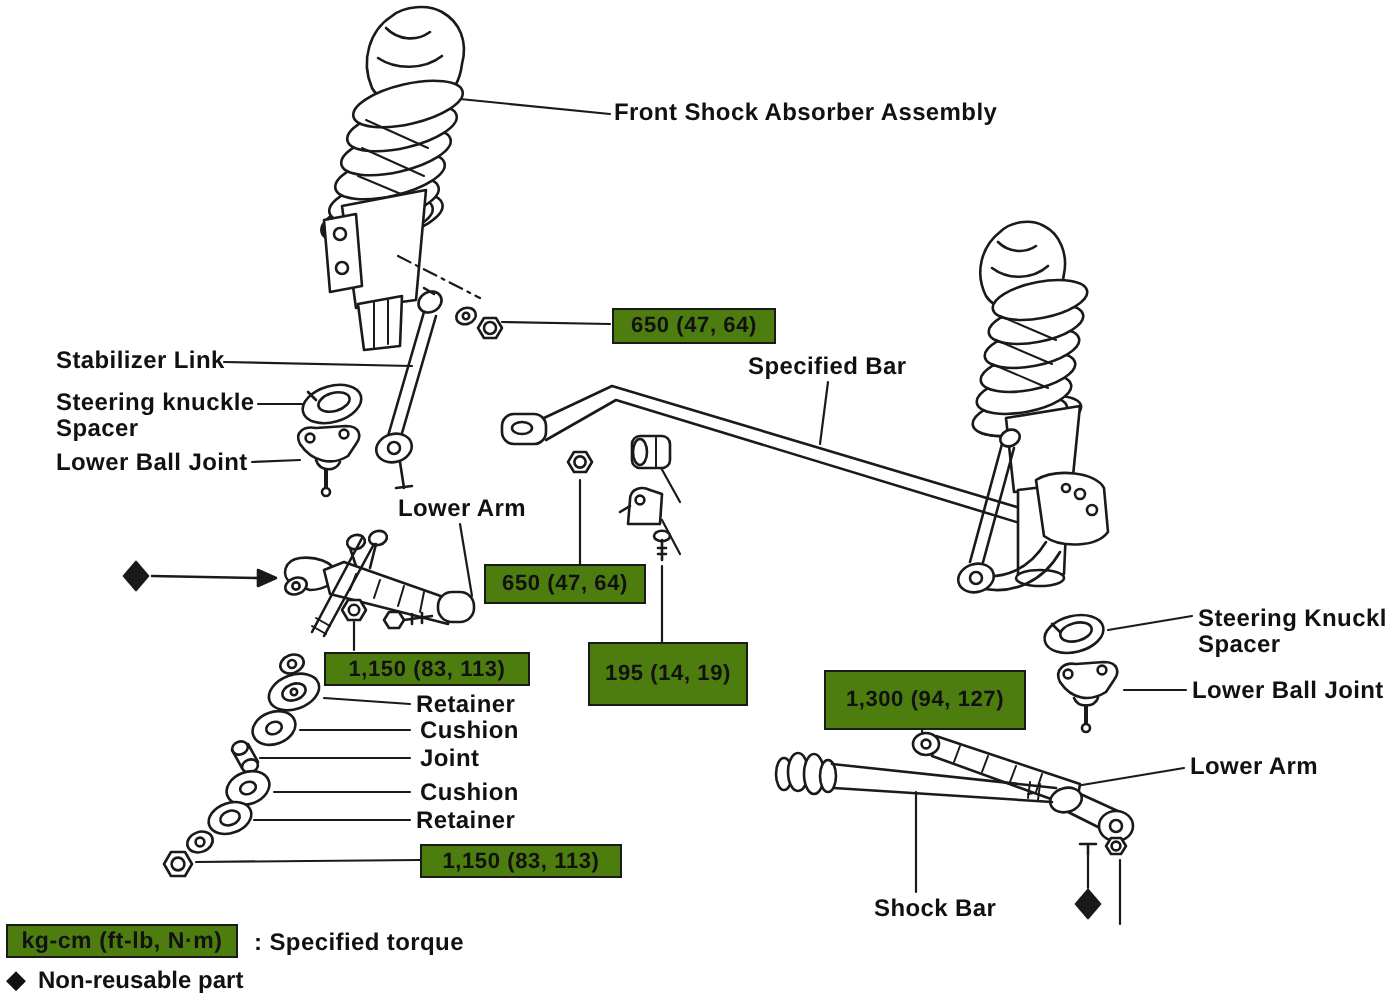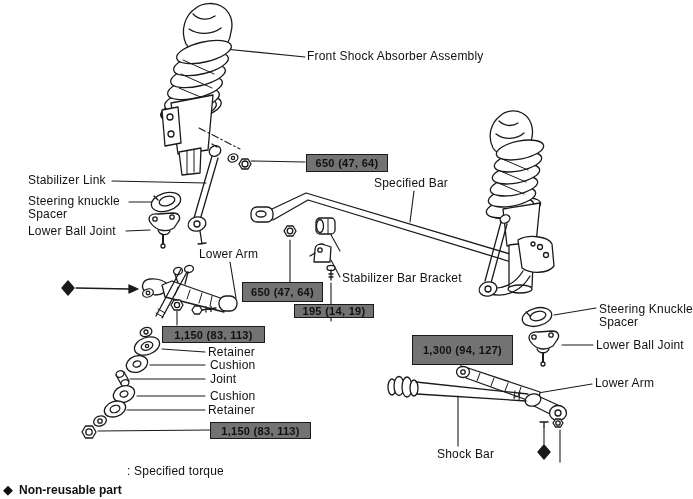--- a/index.html
+++ b/index.html
@@ -4,25 +4,25 @@
 <style>
   html,body{margin:0;padding:0;background:#888;}
   #stage{
     position:relative;width:693px;height:499px;background:#ffffff;
     font-family:"Liberation Sans","DejaVu Sans",sans-serif;
     overflow:hidden;
   }
   #art{position:absolute;left:0;top:0;z-index:1;}
   .lbl{
     position:absolute;z-index:2;color:#111;
-    font-size:12px;font-weight:400;letter-spacing:.2px;white-space:nowrap;
+    font-size:12px;font-weight:700;letter-spacing:.2px;white-space:nowrap;
     line-height:13px;
   }
   .tbox{
-    position:absolute;z-index:2;color:#111;background:#737373;
+    position:absolute;z-index:2;color:#111;background:#4d7c0f;
     border:1.6px solid #1a1a1a;
     font-size:11px;font-weight:700;letter-spacing:.3px;white-space:nowrap;
     display:flex;align-items:center;justify-content:center;
     box-sizing:border-box;
   }
   .legend-row{position:absolute;z-index:2;color:#111;font-size:12px;font-weight:700;white-space:nowrap;display:flex;align-items:center;gap:6px;}
   .diamond-glyph{font-size:13px;line-height:12px;}
 </style>
 </head>
 <body>
@@ -276,38 +276,38 @@
     </g>
   </svg>
 
   <div class="lbl" style="left:307px;top:50px">Front Shock Absorber Assembly</div>
   <div class="lbl" style="left:28px;top:174px">Stabilizer Link</div>
   <div class="lbl" style="left:28px;top:195px">Steering knuckle</div>
   <div class="lbl" style="left:28px;top:208px">Spacer</div>
   <div class="lbl" style="left:28px;top:225px">Lower Ball Joint</div>
   <div class="lbl" style="left:199px;top:248px">Lower Arm</div>
   <div class="lbl" style="left:374px;top:177px">Specified Bar</div>
-  <div class="lbl" style="left:342px;top:272px">Stabilizer Bar Bracket</div>
   <div class="lbl" style="left:208px;top:346px">Retainer</div>
   <div class="lbl" style="left:210px;top:359px">Cushion</div>
   <div class="lbl" style="left:210px;top:373px">Joint</div>
   <div class="lbl" style="left:210px;top:390px">Cushion</div>
   <div class="lbl" style="left:208px;top:404px">Retainer</div>
   <div class="lbl" style="left:599px;top:303px">Steering Knuckle</div>
   <div class="lbl" style="left:599px;top:316px">Spacer</div>
   <div class="lbl" style="left:596px;top:339px">Lower Ball Joint</div>
   <div class="lbl" style="left:595px;top:377px">Lower Arm</div>
   <div class="lbl" style="left:437px;top:448px">Shock Bar</div>
 
   <div class="tbox" style="left:306px;top:154px;width:82px;height:18px">650 (47, 64)</div>
   <div class="tbox" style="left:242px;top:282px;width:81px;height:20px">650 (47, 64)</div>
-  <div class="tbox" style="left:294px;top:304px;width:80px;height:14px">195 (14, 19)</div>
+  <div class="tbox" style="left:294px;top:321px;width:80px;height:32px">195 (14, 19)</div>
   <div class="tbox" style="left:162px;top:326px;width:103px;height:17px">1,150 (83, 113)</div>
   <div class="tbox" style="left:210px;top:422px;width:101px;height:17px">1,150 (83, 113)</div>
   <div class="tbox" style="left:412px;top:335px;width:101px;height:30px">1,300 (94, 127)</div>
 
+  <div class="tbox" style="left:3px;top:462px;width:116px;height:17px;border-width:1.3px;font-size:11.5px">kg-cm (ft-lb, N·m)</div>
   <div class="lbl" style="left:127px;top:465px">: Specified torque</div>
   <div class="legend-row" style="left:3px;top:483px">
     <span class="diamond-glyph">◆</span>
     <span>Non-reusable part</span>
   </div>
 
 </div>
 
 </body></html>

